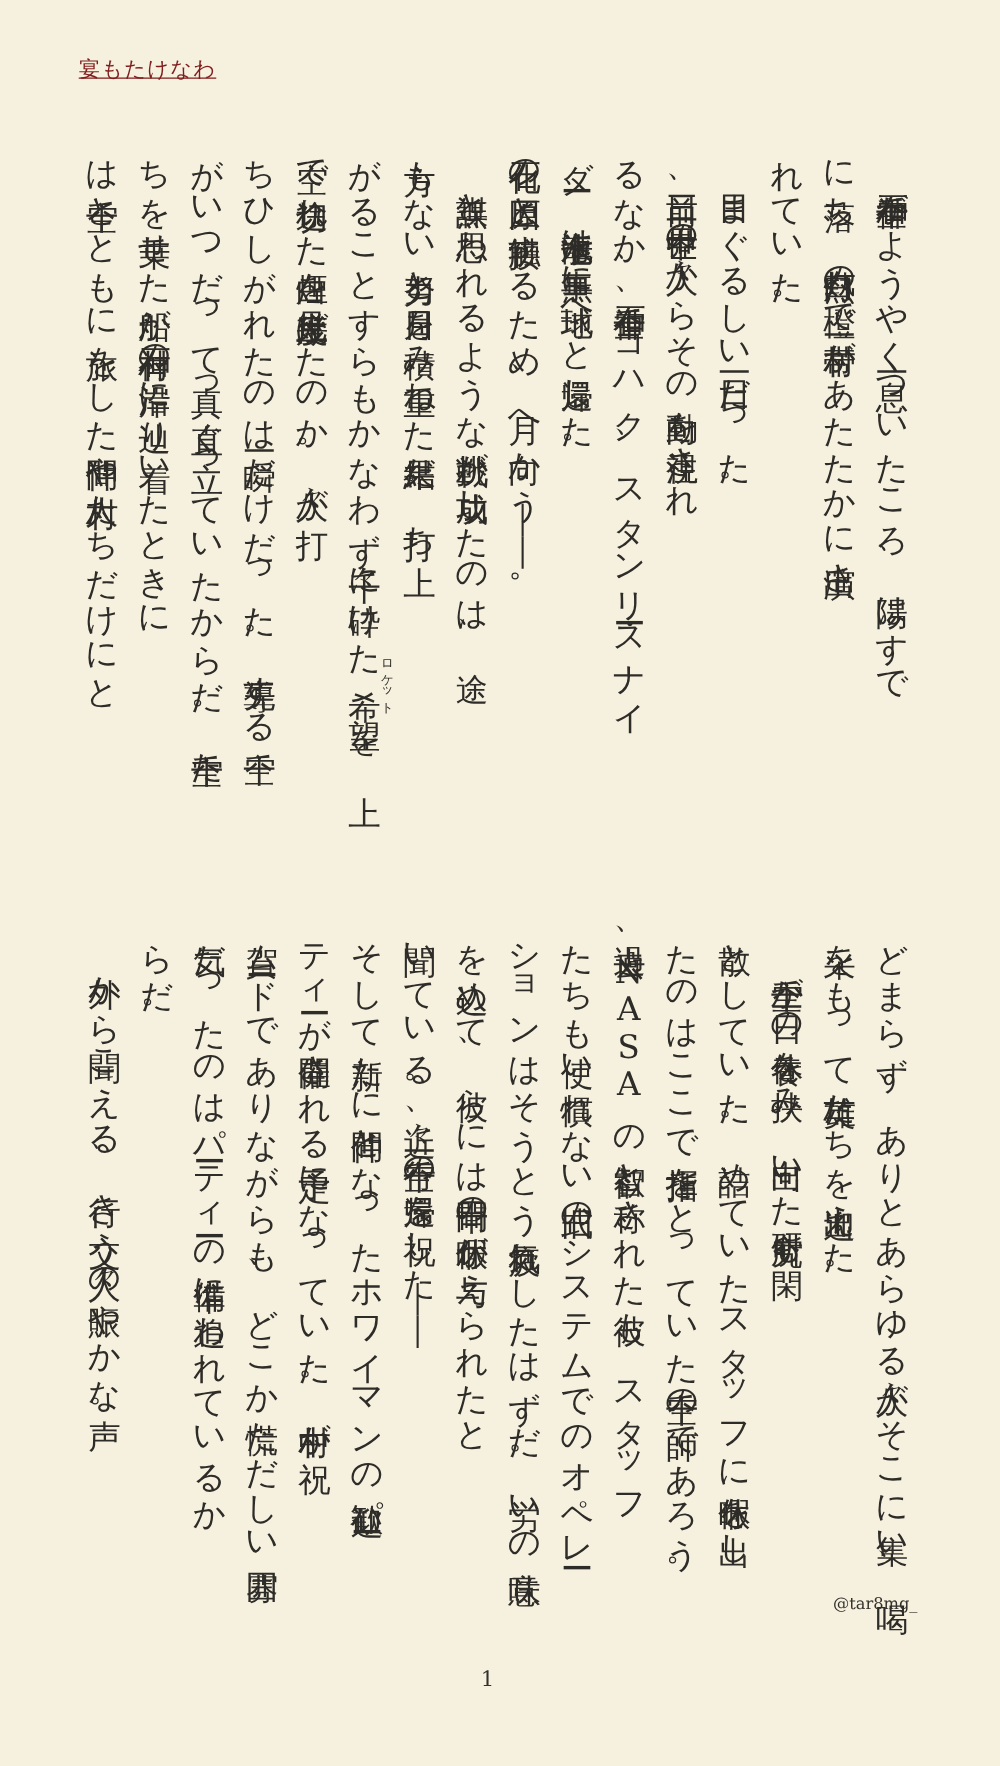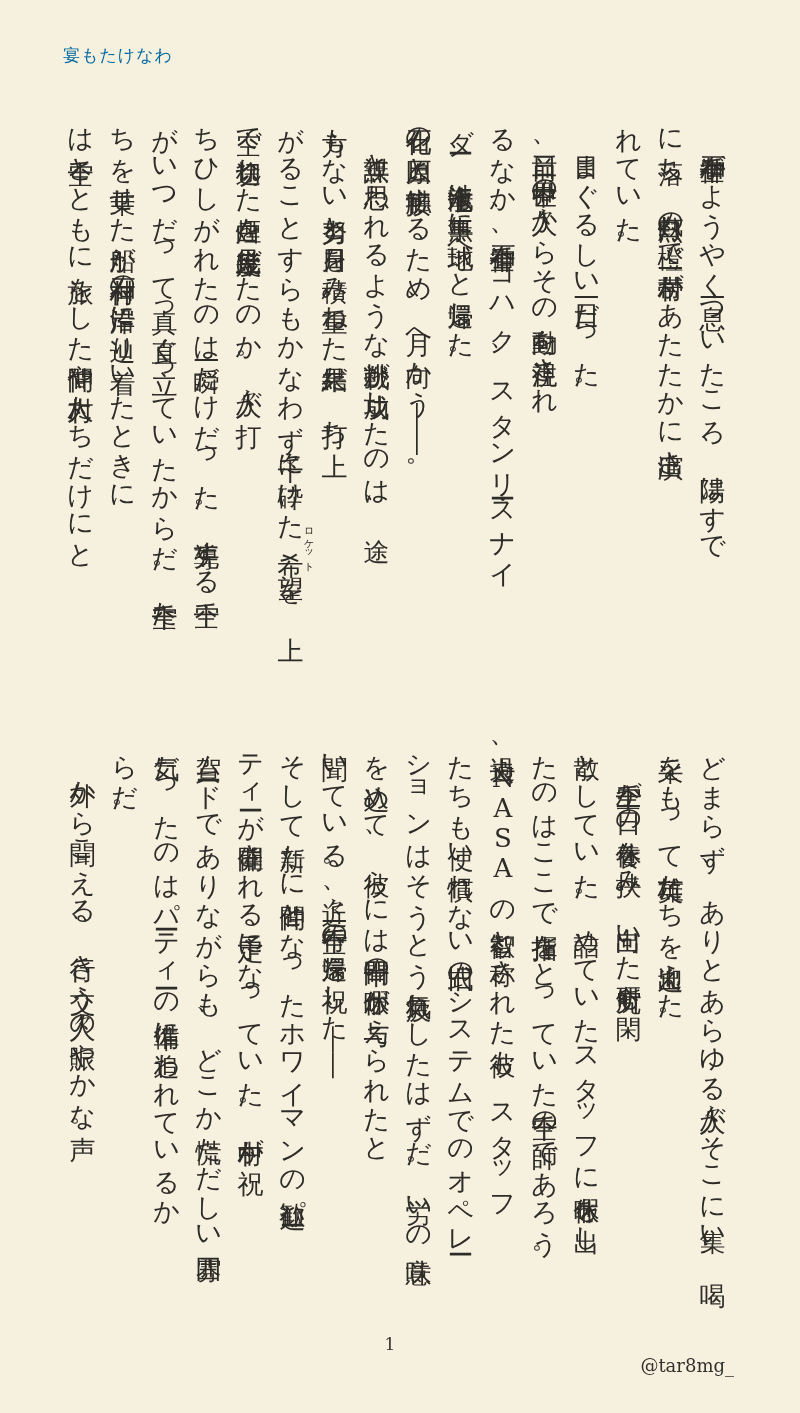--- a/index.html
+++ b/index.html
@@ -11,21 +11,22 @@
     color: #2e2c28;
     font-family: "DejaVu Serif", "Liberation Serif", serif;
     overflow: hidden;
   }
   .header-title {
     position: absolute;
     left: 63px;
     top: 44px;
     font-size: 17px;
     letter-spacing: 1px;
-    color: #0369a1;
+    color: #7f1d1d;
+    text-decoration: underline;
   }
   .vblock {
     position: absolute;
     right: 66px;
     writing-mode: vertical-rl;
     text-orientation: mixed;
     font-size: 26px;
     line-height: 42px;
     height: 572px;
     letter-spacing: 0;
@@ -47,22 +48,22 @@
     left: 0;
     top: 1334px;
     width: 780px;
     text-align: center;
     font-size: 17px;
     color: #33312c;
   }
   .author-handle {
     position: absolute;
     right: 66px;
-    top: 1355px;
-    font-size: 18px;
+    top: 1276px;
+    font-size: 13px;
     color: #33312c;
   }
 </style>
 </head>
 <body>
 
 <div class="header-title">宴もたけなわ</div>
 
 <div class="vblock vblock-upper">
   <div class="vline">　石神千空がようやく一息ついたころ、陽はすで</div>

